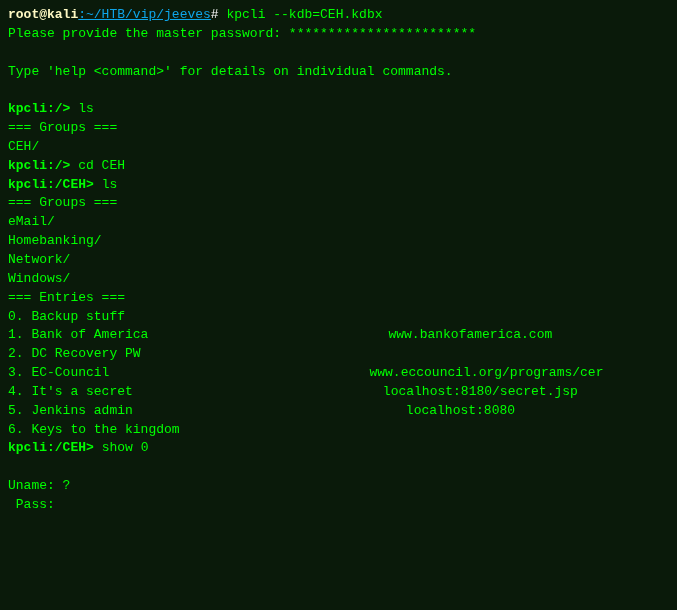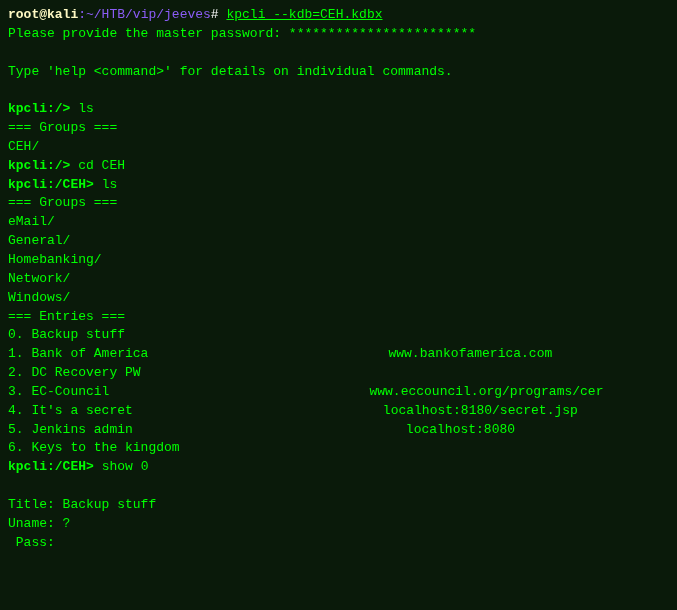--- a/index.html
+++ b/index.html
@@ -22,49 +22,47 @@
     .line {
       line-height: 1.45;
       white-space: pre;
     }
   </style>
 </head>
 <body>
 
 <div class="terminal">
 
-  <div class="line"><span style="color:#fef9c3;font-weight:bold;">root@kali</span><span style="color:#8b5cf6;">:~/HTB/vip/jeeves</span><span style="color:#ffffff;"># </span><span style="color:#00ff00;text-decoration:underline;">kpcli --kdb=CEH.kdbx</span></div>
+  <div class="line"><span style="color:#fef9c3;font-weight:bold;">root@kali</span><span style="color:#0ea5e9;text-decoration:underline;">:~/HTB/vip/jeeves</span><span style="color:#ffffff;"># </span><span style="color:#00ff00;">kpcli --kdb=CEH.kdbx</span></div>
 
   <div class="line">Please provide the master password: ************************</div>
   <div class="line">&nbsp;</div>
   <div class="line">Type 'help &lt;command&gt;' for details on individual commands.</div>
   <div class="line">&nbsp;</div>
 
   <div class="line"><span style="color:#00ff00;font-weight:bold;">kpcli:/&gt; </span><span>ls</span></div>
   <div class="line">=== Groups ===</div>
   <div class="line">CEH/</div>
 
   <div class="line"><span style="color:#00ff00;font-weight:bold;">kpcli:/&gt; </span><span>cd CEH</span></div>
   <div class="line"><span style="color:#00ff00;font-weight:bold;">kpcli:/CEH&gt; </span><span>ls</span></div>
   <div class="line">=== Groups ===</div>
   <div class="line">eMail/</div>
-  <div class="line">General/</div>
   <div class="line">Homebanking/</div>
   <div class="line">Network/</div>
   <div class="line">Windows/</div>
   <div class="line">=== Entries ===</div>
 
   <div class="line"><span>0. Backup stuff</span></div>
   <div class="line"><span>1. Bank of America</span><span style="padding-left:240px;">www.bankofamerica.com</span></div>
   <div class="line"><span>2. DC Recovery PW</span></div>
   <div class="line"><span>3. EC-Council</span><span style="padding-left:260px;">www.eccouncil.org/programs/cer</span></div>
   <div class="line"><span>4. It's a secret</span><span style="padding-left:250px;">localhost:8180/secret.jsp</span></div>
   <div class="line"><span>5. Jenkins admin</span><span style="padding-left:273px;text-align:center;">localhost:8080</span></div>
   <div class="line"><span>6. Keys to the kingdom</span></div>
 
   <div class="line"><span style="color:#00ff00;font-weight:bold;">kpcli:/CEH&gt; </span><span>show 0</span></div>
   <div class="line">&nbsp;</div>
 
-  <div class="line">Title: Backup stuff</div>
   <div class="line">Uname: ?</div>
   <div class="line"> Pass: </div>
 
 </div>
 
 </body></html>

